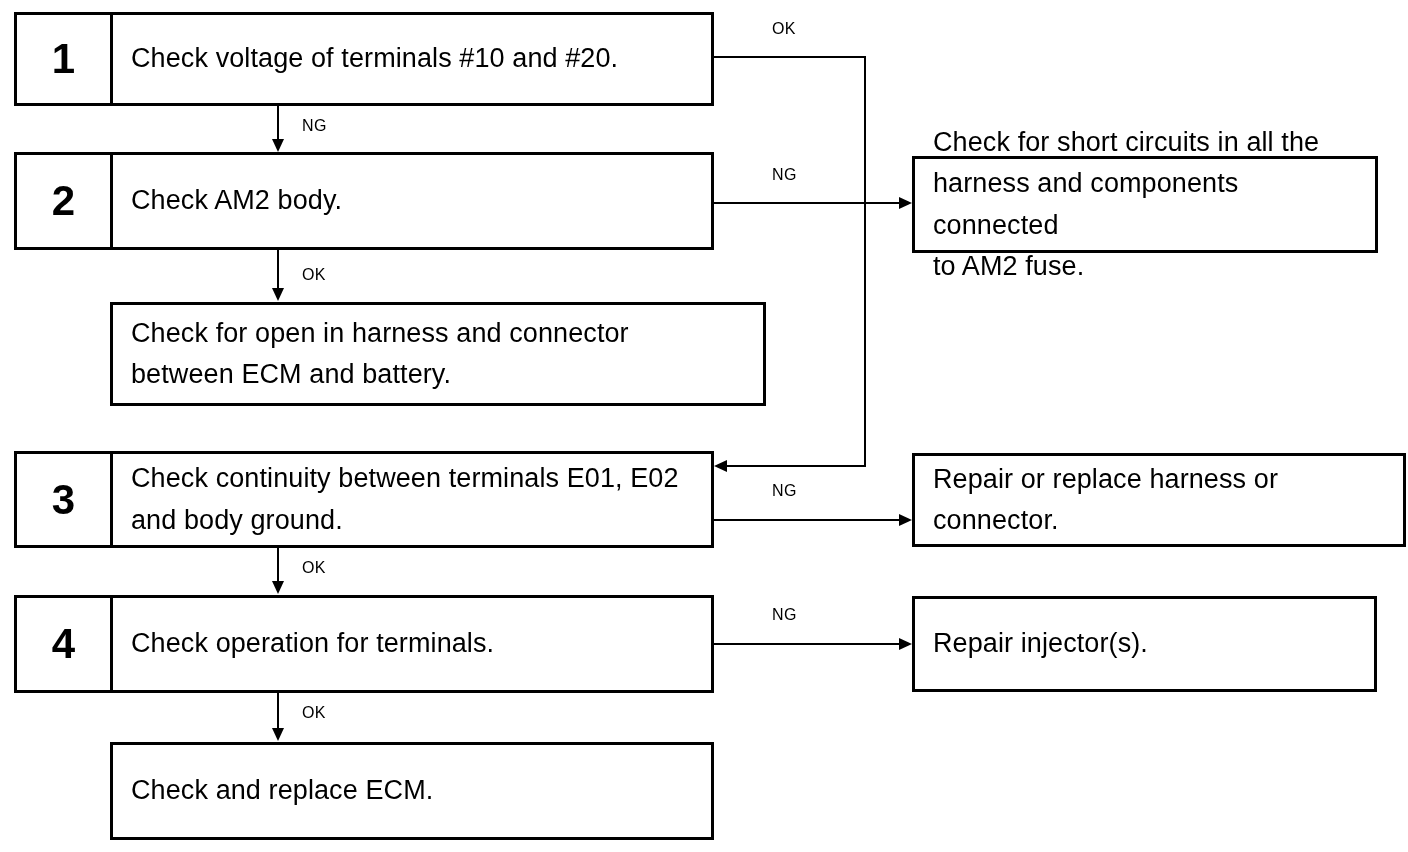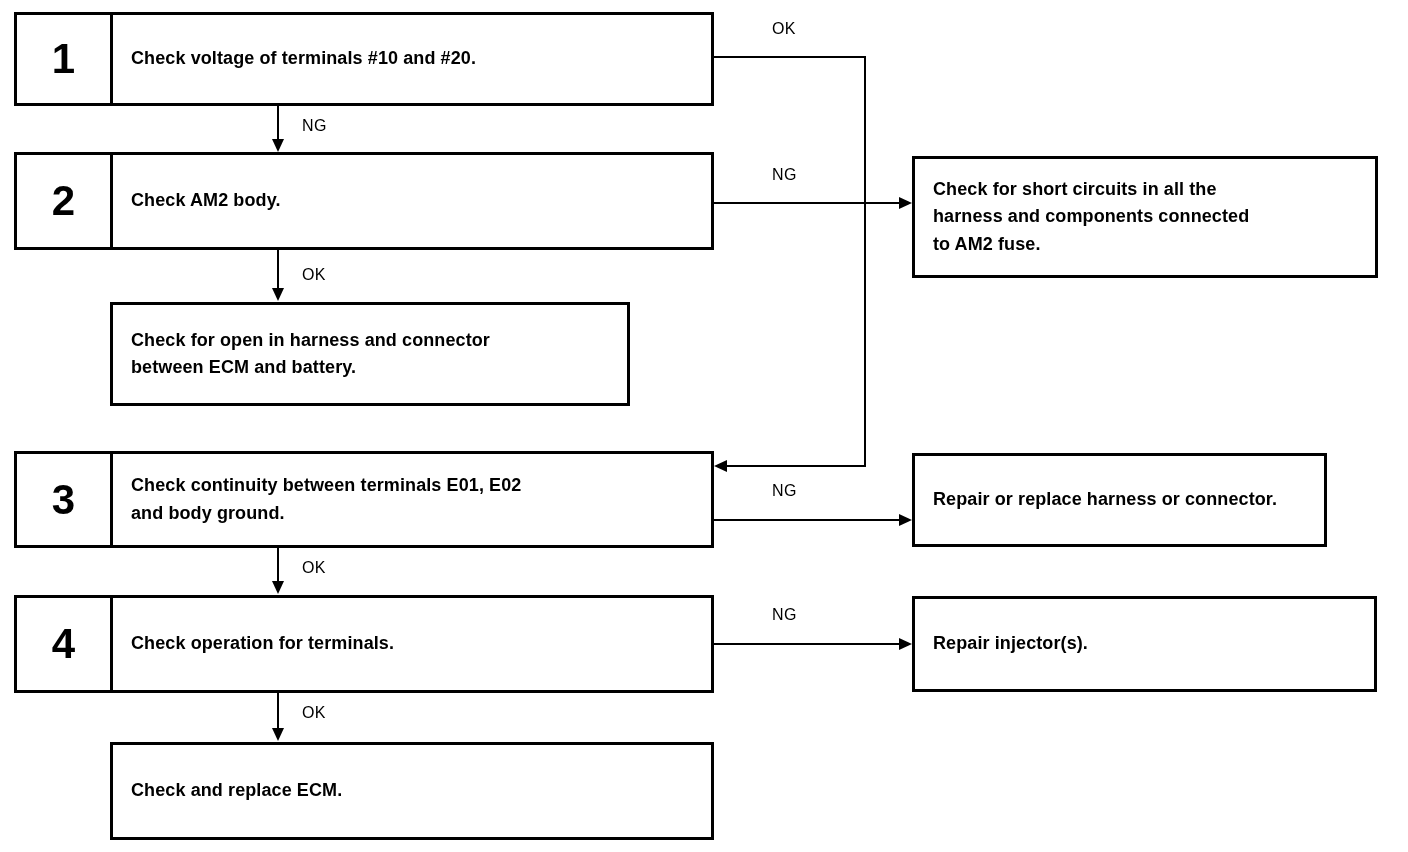--- a/index.html
+++ b/index.html
@@ -43,25 +43,24 @@
     letter-spacing: 0;
   }
   .body-cell {
     flex: 1 1 auto;
     display: flex;
     align-items: center;
     padding-left: 18px;
     padding-right: 10px;
   }
   .body-cell .txt {
-    font-size: 18px;
+    font-size: 27px;
     line-height: 1.52;
     letter-spacing: 0.1px;
     white-space: pre-line;
-    font-weight: bold;
   }
   
   .node.plain .body-cell { padding-left: 18px; }
 
   
   .hline, .vline {
     position: absolute;
     background: #000;
   }
   .hline { height: 2px; }
@@ -111,21 +110,21 @@
 
   <div class="node" style="left:14px; top:152px; width:700px; height:98px;">
     <div class="num-cell" style="width:96px;">
       <span>2</span>
     </div>
     <div class="body-cell">
       <div class="txt">Check AM2 body.</div>
     </div>
   </div>
 
-  <div class="node plain" style="left:110px; top:302px; width:520px; height:104px;">
+  <div class="node plain" style="left:110px; top:302px; width:656px; height:104px;">
     <div class="body-cell">
       <div class="txt">Check for open in harness and connector
 between ECM and battery.</div>
     </div>
   </div>
 
   <div class="node" style="left:14px; top:451px; width:700px; height:97px;">
     <div class="num-cell" style="width:96px;">
       <span>3</span>
     </div>
@@ -143,29 +142,29 @@
       <div class="txt">Check operation for terminals.</div>
     </div>
   </div>
 
   <div class="node plain" style="left:110px; top:742px; width:604px; height:98px;">
     <div class="body-cell">
       <div class="txt">Check and replace ECM.</div>
     </div>
   </div>
 
-  <div class="node plain" style="left:912px; top:156px; width:466px; height:122px;">
+  <div class="node plain" style="left:912px; top:156px; width:466px; height:97px;">
     <div class="body-cell">
       <div class="txt">Check for short circuits in all the
 harness and components connected
 to AM2 fuse.</div>
     </div>
   </div>
 
-  <div class="node plain" style="left:912px; top:453px; width:415px; height:94px;">
+  <div class="node plain" style="left:912px; top:453px; width:494px; height:94px;">
     <div class="body-cell">
       <div class="txt">Repair or replace harness or connector.</div>
     </div>
   </div>
 
   <div class="node plain" style="left:912px; top:596px; width:465px; height:96px;">
     <div class="body-cell">
       <div class="txt">Repair injector(s).</div>
     </div>
   </div>

